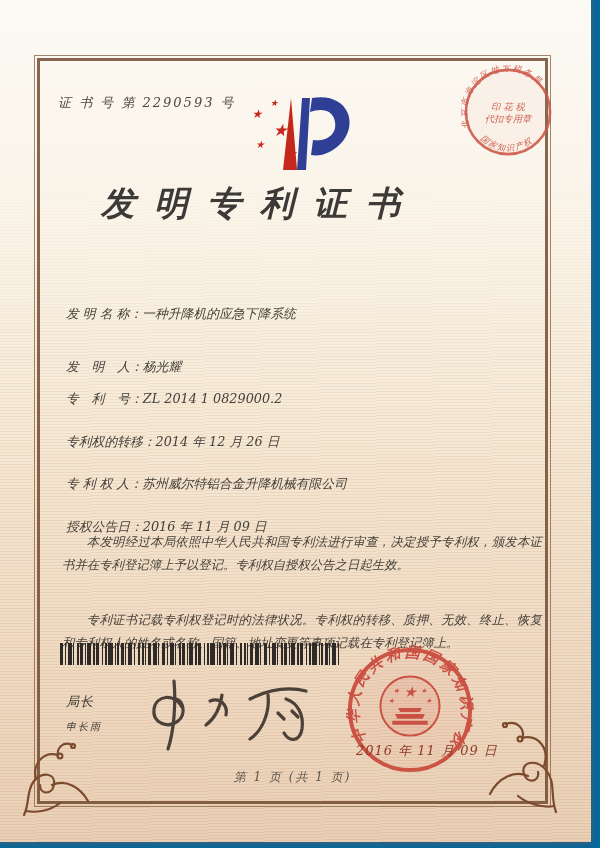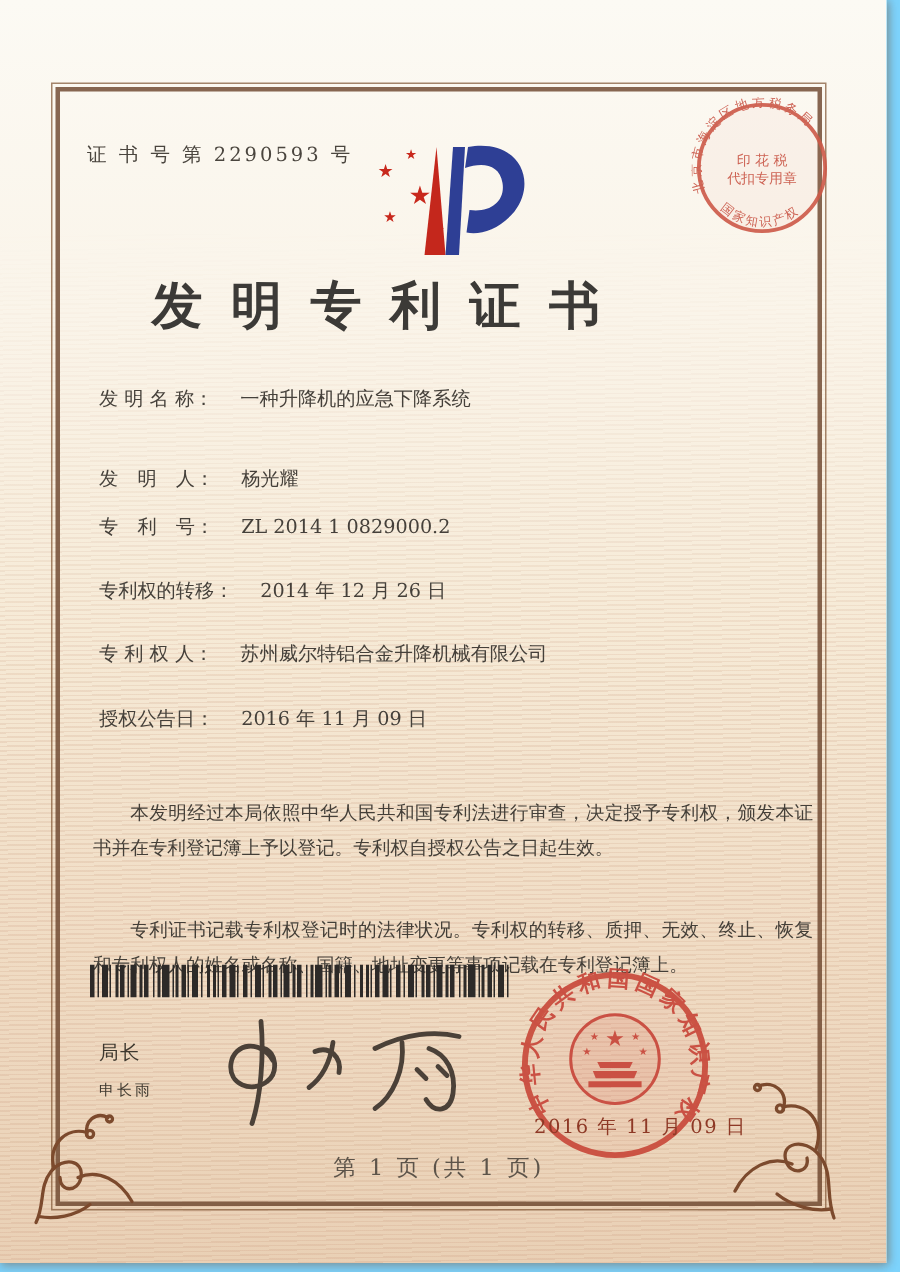--- a/index.html
+++ b/index.html
@@ -1,17 +1,17 @@
 <!DOCTYPE html>
 <html><head>
 <meta charset="utf-8">
 <style>
   * { margin:0; padding:0; box-sizing:border-box; }
   html,body { width:600px; height:848px; background:#fff; font-family:"DejaVu Serif","Liberation Serif",serif; }
-  .scan { position:relative; width:600px; height:848px; overflow:hidden; background:#7dd3fc; }
+  .scan { position:relative; width:600px; height:848px; overflow:hidden; background:#0369a1;font-style:italic; }
   .page {
     position:absolute; left:0; top:0; width:591px; height:842px;
     background:linear-gradient(180deg,#fcfaf4 0%,#faf4e9 25%,#f6ead6 50%,#f0dcc4 75%,#e9d0b5 100%);
     box-shadow:2px 0 5px rgba(120,90,70,.35), 0 3px 6px rgba(120,90,70,.3);
   }
   .page::before { 
     content:""; position:absolute; inset:0; pointer-events:none;
     background:repeating-linear-gradient(179deg, rgba(186,124,95,0) 0 2px, rgba(186,124,95,.14) 2px 3px);
     -webkit-mask-image:linear-gradient(180deg, transparent 0 18%, #000 55%);
             mask-image:linear-gradient(180deg, transparent 0 18%, #000 55%);
@@ -20,37 +20,37 @@
     position:absolute; left:37px; top:58px; width:511px; height:746px;
     border:3px solid rgba(109,70,45,.82);
   }
   .frame::before { content:""; position:absolute; inset:-6px; border:1.5px solid rgba(134,92,60,.75); }
   .cert-no { position:absolute; left:58px; top:94px; font-size:13px; letter-spacing:2px; color:#4a453e; }
   .logo { position:absolute; left:233px; top:84px; width:142px; height:94px; }
   .title { position:absolute; left:37px; top:181px; width:427px; text-align:center;
            font-size:34px; font-weight:600; color:#3c3a37; letter-spacing:19px; text-indent:19px; }
   .fields { position:absolute; left:66px; top:256px; width:470px; }
   .frow { position:absolute; left:0; font-size:12.8px; color:#45403a; white-space:nowrap; }
-  .frow .lab { display:inline-block; }
-  .frow .val { margin-left:18px; }
+  .frow .lab { display:inline-block;margin-top:48px; }
+  .frow .val { margin-left:0; }
   .r0{top:2px;} .r1{top:55px;} .r2{top:87px;text-align:right;} .r3{top:130px;} .r4{top:172px;} .r5{top:215px;}
   .body-text { position:absolute; left:62px; top:498px; width:480px; font-size:12.4px;
                line-height:1.82; color:#443f38; text-align:justify; }
   .body-text p { text-indent:2em;margin-top:33px; }
   .barcode { position:absolute; left:60px; top:643px; width:282px; height:22px; }
   .director { position:absolute; left:66px; top:693px; color:#3e382f; }
   .director .dt { font-size:13px; letter-spacing:1px; }
   .director .dn { font-size:10px; letter-spacing:2px; margin-top:9px; }
   .signature { position:absolute; left:138px; top:673px; width:200px; height:82px; }
   .seal { position:absolute; left:344px; top:644px; width:132px; height:132px; opacity:.92; }
   .seal-date { position:absolute; left:356px; top:742px; width:130px; font-size:13px;
                color:#8e3926; letter-spacing:1px; white-space:nowrap; z-index:5; }
   .tax-stamp { position:absolute; left:461px; top:65px; width:94px; height:94px; opacity:.9; z-index:4; }
   .footer { position:absolute; left:37px; top:769px; width:511px; text-align:center;
-            font-size:15px; color:#5d544a; letter-spacing:2px; }
+            font-size:12px; color:#5d544a; letter-spacing:2px; }
   .orn-bl { position:absolute; left:16px; top:733px; width:82px; height:84px; }
   .orn-br { position:absolute; left:482px; top:712px; width:84px; height:102px; }
   svg { display:block; width:100%; height:100%; }
 </style>
 </head>
 <body>
 
 <div class="scan">
   <div class="page">
 

